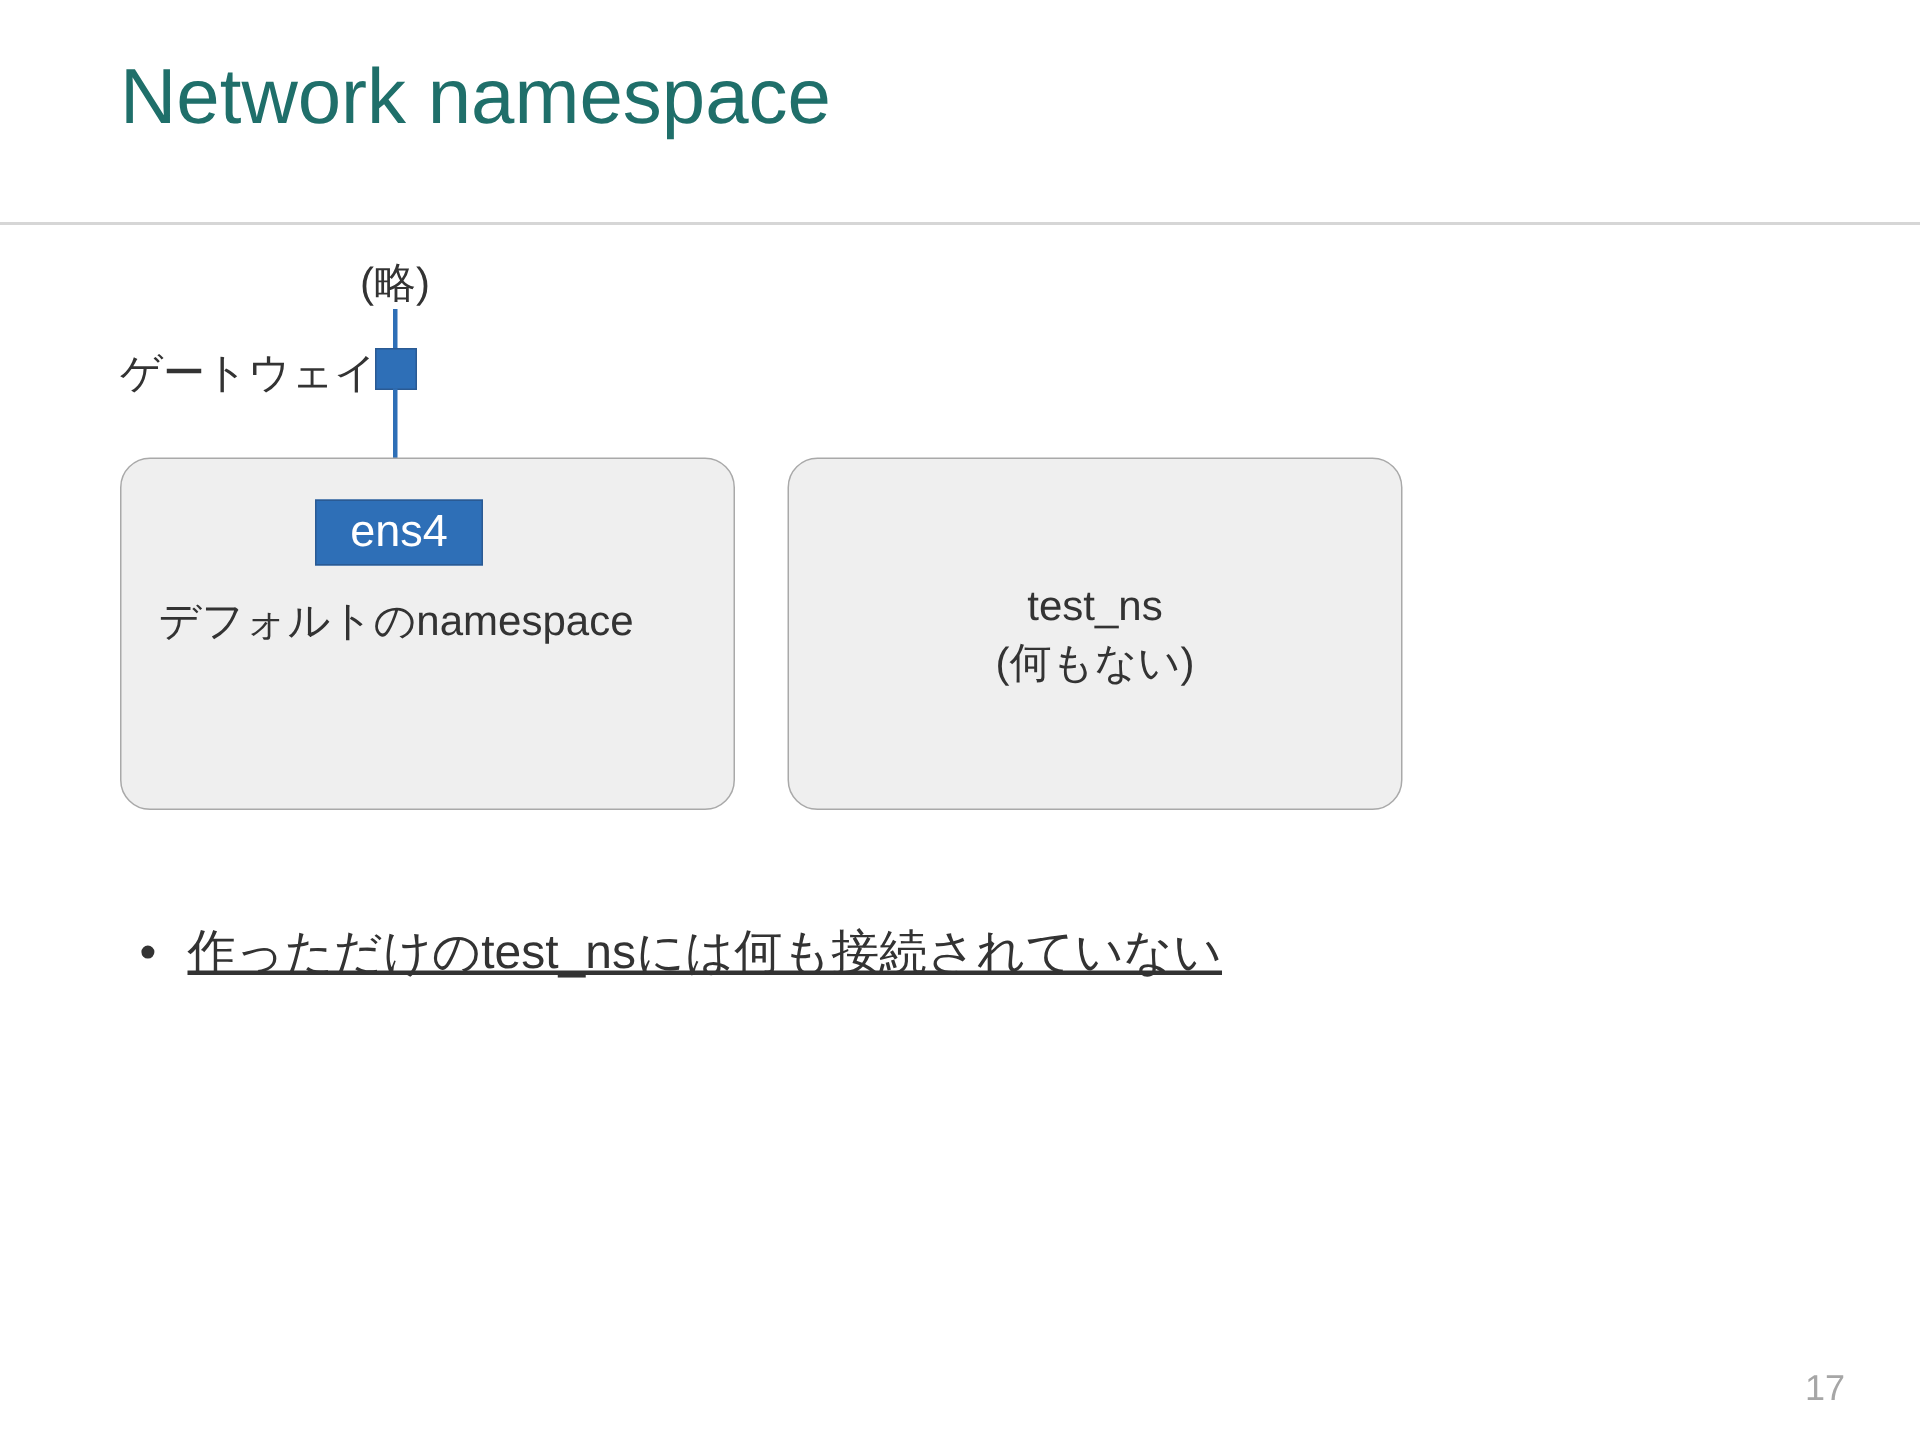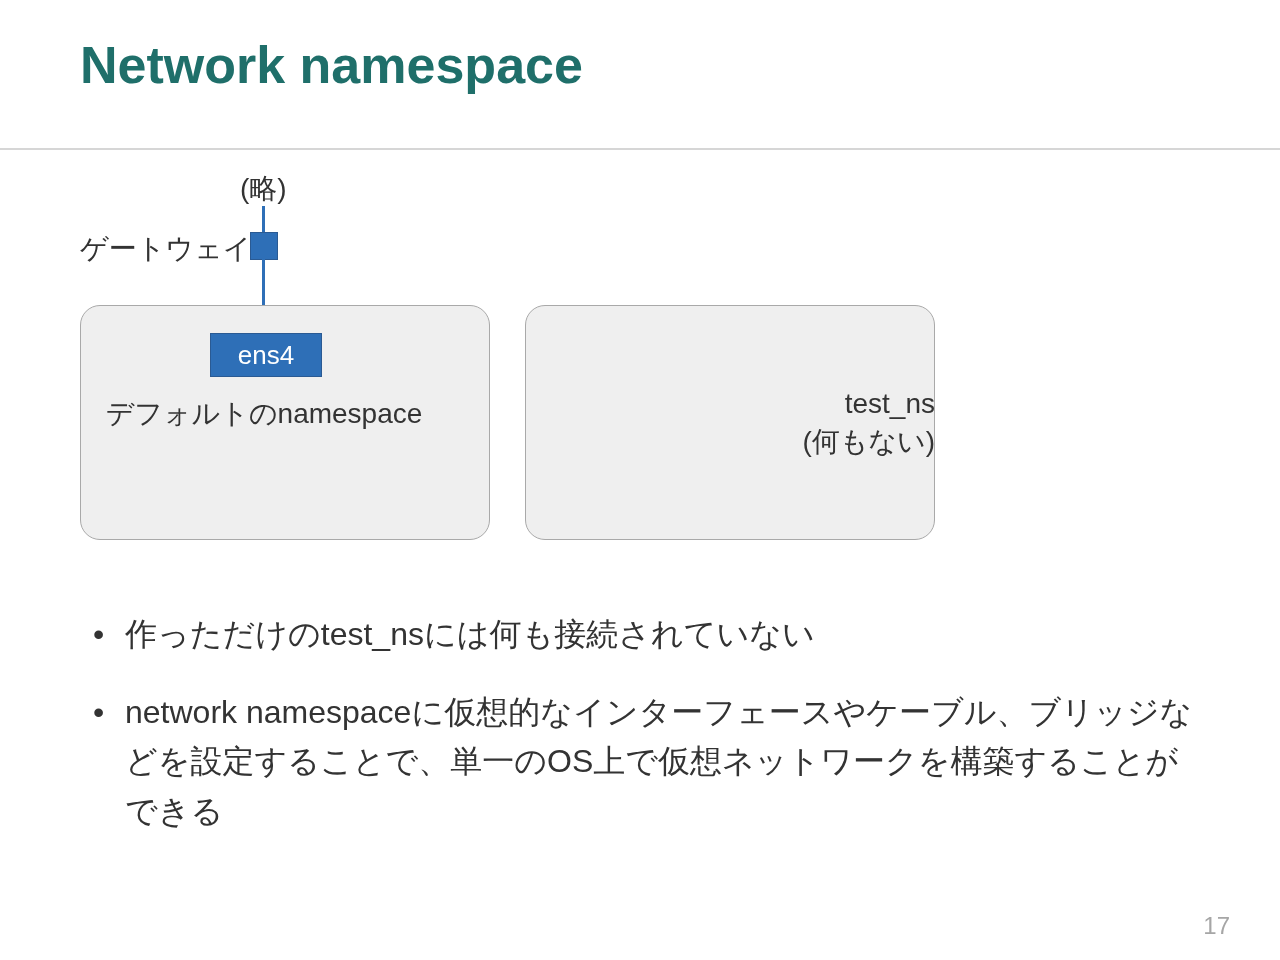--- a/index.html
+++ b/index.html
@@ -16,21 +16,21 @@
     position: relative;
     width: 1280px;
     height: 960px;
     box-sizing: border-box;
   }
   .title {
     position: absolute;
     left: 80px;
     top: 35px;
     font-size: 52px;
-    font-weight: 700;
+    font-weight: 400;
     color: #1f6f6a;
   }
   .hr {
     position: absolute;
     left: 0;
     right: 0;
     top: 148px;
     height: 0;
     border-top: 2px solid #d6d6d6;
   }
@@ -101,39 +101,39 @@
   }
   .ens4 {
     position: absolute;
     left: 130px;
     top: 173px;
     width: 110px;
     height: 42px;
     background: #2e6fb7;
     border: 1px solid #2a5a93;
     color: #fff;
-    font-size: 26px;
+    font-size: 30px;
     text-align: center;
     line-height: 42px;
   }
   .ns-default-label {
     position: absolute;
     left: 0;
     width: 368px;
     top: 235px;
     text-align: center;
     font-size: 28px;
     color: #333;
   }
   .ns-test-label {
     position: absolute;
     left: 445px;
     width: 410px;
     top: 225px;
-    text-align: right;
+    text-align: center;
     font-size: 28px;
     line-height: 1.35;
     color: #333;
   }
 
   
   .bullets {
     position: absolute;
     left: 85px;
     top: 610px;
@@ -144,20 +144,21 @@
   }
   .bullets ul {
     list-style: none;
     padding: 0;
     margin: 0;
   }
   .bullets li {
     position: relative;
     padding-left: 40px;
     margin-bottom: 28px;
+    text-decoration: underline;
   }
   .bullets li::before {
     content: "•";
     position: absolute;
     left: 8px;
     top: 0;
     color: #333;
     font-size: 32px;
   }
 
@@ -192,18 +193,17 @@
     <div class="ns-default-label">デフォルトのnamespace</div>
     <div class="ns-test-label">
       <span>test_ns</span><br>
       <span>(何もない)</span>
     </div>
   </div>
 
   <div class="bullets">
     <ul>
       <li><span>作っただけのtest_nsには何も接続されていない</span></li>
-      <li><span>network namespaceに仮想的なインターフェースやケーブル、ブリッジなどを設定することで、単一のOS上で仮想ネットワークを構築することができる</span></li>
     </ul>
   </div>
 
   <div class="page-num">17</div>
 </div>
 
 </body></html>

